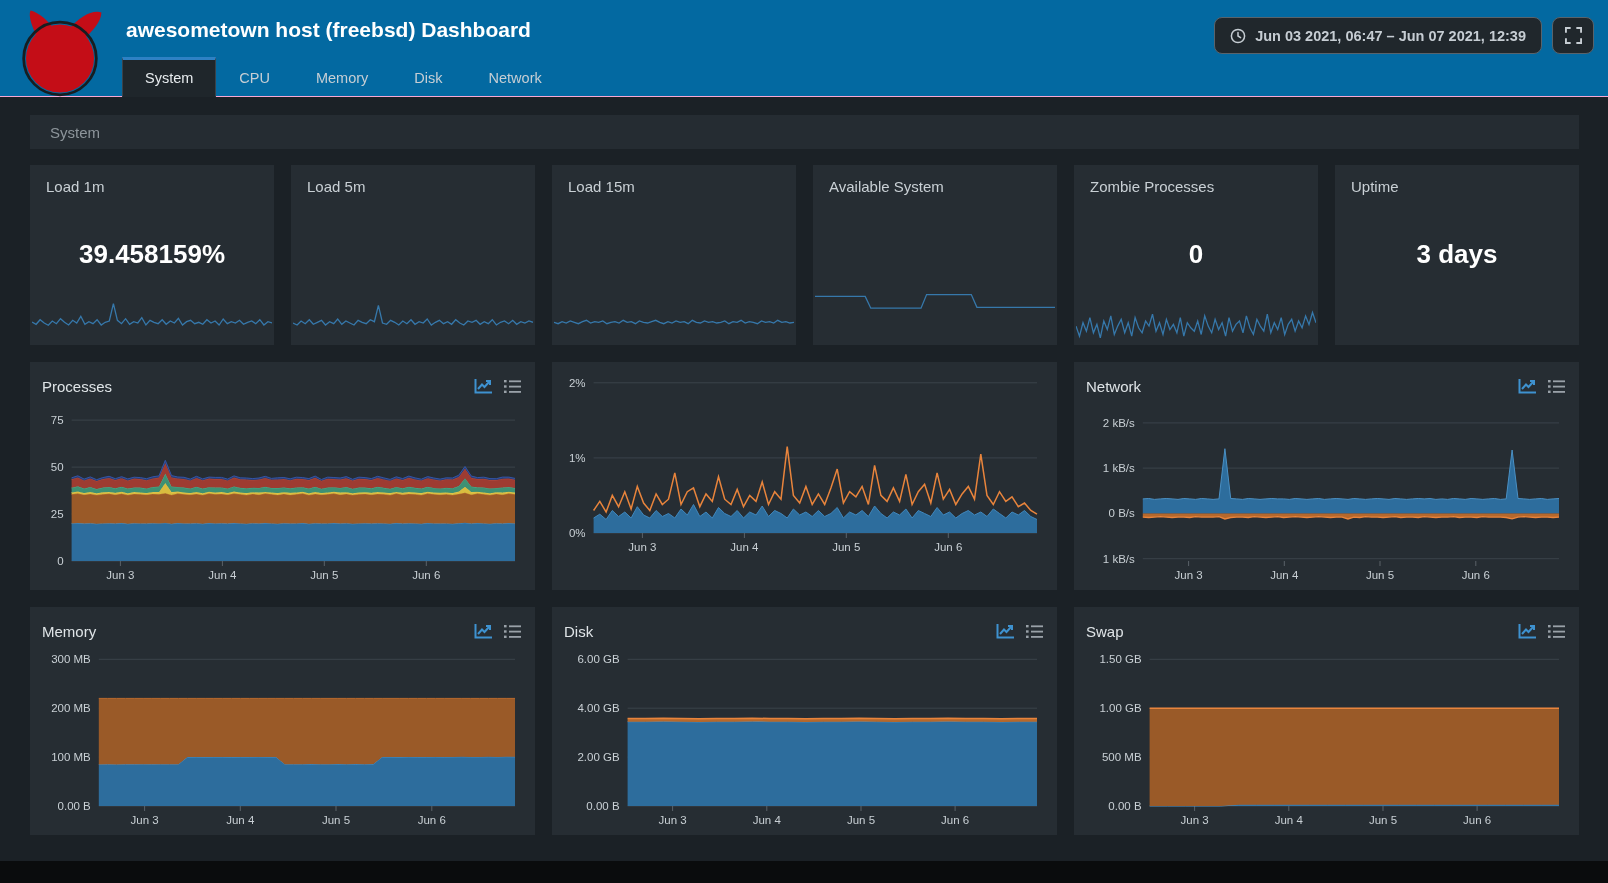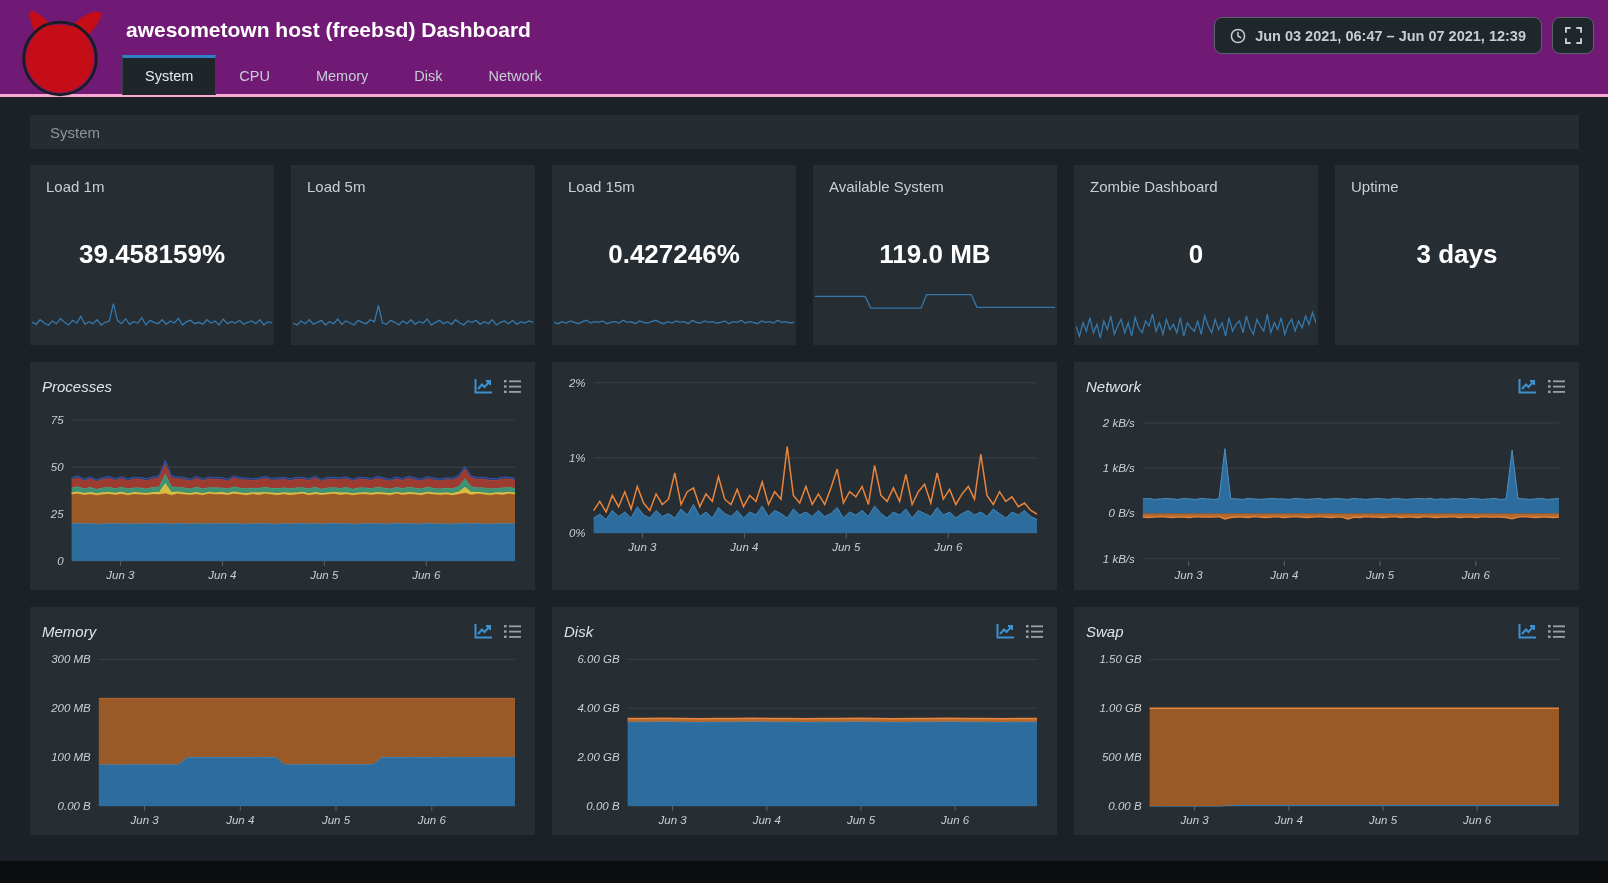--- a/index.html
+++ b/index.html
@@ -1,20 +1,20 @@
 <!DOCTYPE html>
 <html><head>
 <meta charset="utf-8">
 <style>
   * { box-sizing: border-box; margin: 0; padding: 0; }
   html,body { width:1608px; height:883px; overflow:hidden; }
   body { background:#1b2126; font-family:"Liberation Sans",sans-serif; color:#e3e7ea; }
 
   
-  .header { position:relative; height:97px; background:#701a75; border-bottom:3px solid #f9a8d4; }
+  .header { position:relative; height:97px; background:#0369a1; border-bottom:1px solid #f9a8d4; }
   .logo { position:absolute; left:12px; top:6px; width:96px; height:92px; }
   .title { position:absolute; left:126px; top:18px; font-size:21px; font-weight:bold; color:#ffffff; }
   .tabs { position:absolute; left:122px; bottom:-1px; display:flex; align-items:flex-end; }
   .tab { height:40px; line-height:37px; padding:0 22px; font-size:14.5px; color:#c6ced4; cursor:pointer; border:1px solid transparent; border-top:3px solid transparent; }
   .tab.active { background:#1f262b; border:1px solid #3a424a; border-bottom:1px solid #1f262b; border-top:3px solid #2e81c4; color:#e8ecef; }
   .header-right { position:absolute; right:14px; top:17px; display:flex; gap:10px; }
   .time-btn { display:flex; align-items:center; gap:9px; height:37px; padding:0 15px; border:1px solid #59636b; border-radius:8px; background:#20272c; color:#c6cdd3; font-size:14.5px; font-weight:bold; cursor:pointer;justify-content:space-between; }
   .fs-btn { width:42px; height:37px; border:1px solid #59636b; border-radius:8px; background:#20272c; display:flex; align-items:center; justify-content:center; cursor:pointer; }
 
   
@@ -24,21 +24,21 @@
 
   .stats-grid { margin-top:16px; display:grid; grid-template-columns:repeat(6,1fr); gap:17px; }
   .card { position:relative; height:180px; background:#262d33; overflow:hidden; }
   .card-label { position:absolute; left:16px; top:13px; font-size:15px; color:#c9d0d5; }
   .card-value { position:absolute; top:74px; left:0; width:100%; text-align:center; font-size:26px; font-weight:bold; color:#ffffff; }
   .spark { position:absolute; left:2px; right:2px; }
   .spark-low { bottom:6px; height:44px; }
   .spark-mid { bottom:12px; height:55px; }
   .spark-tall { bottom:0; height:48px; }
 
-  .charts-grid { margin-top:17px; display:grid; grid-template-columns:repeat(3,1fr); gap:17px;font-style:italic; }
+  .charts-grid { margin-top:17px; display:grid; grid-template-columns:repeat(3,1fr); gap:17px; }
   .panel { height:228px; background:#262d33; padding:10px 12px 8px 12px; }
   .panel-head { display:flex; align-items:center; justify-content:space-between; height:28px; }
   .panel-title { font-size:15px; color:#dfe4e7; }
   .panel-icons { display:flex; align-items:center; gap:11px; padding-right:2px; }
   .panel-icons svg { cursor:pointer; }
   .chart { height:182px; width:100%; }
   .chart text { font-family:"Liberation Sans",sans-serif; font-size:11.5px; fill:#c9d0d5; }
 
   .footer-space { height:26px; }
   .footer-black { height:22px; background:#0a0c0d; }
@@ -94,34 +94,32 @@
           </svg></div>
     </div>
     <div class="card">
       <div class="card-label">Load 5m</div>
       <div class="spark spark-low"><svg width="240" height="44">
             <polyline points="0.0,28.0 4.1,30.0 8.1,26.0 12.2,28.7 16.3,24.7 20.3,29.3 24.4,27.3 28.5,25.3 32.5,30.0 36.6,26.7 40.7,28.7 44.7,24.0 48.8,29.3 52.9,26.0 56.9,28.0 61.0,30.0 65.1,25.3 69.2,27.3 73.2,28.7 77.3,24.7 81.4,26.7 85.4,10.3 89.5,28.0 93.6,29.3 97.6,25.3 101.7,27.3 105.8,30.0 109.8,26.0 113.9,28.7 118.0,24.7 122.0,29.3 126.1,26.7 130.2,28.0 134.2,24.0 138.3,30.0 142.4,27.3 146.4,25.3 150.5,28.7 154.6,26.7 158.6,29.3 162.7,24.7 166.8,28.0 170.8,30.0 174.9,26.0 179.0,27.3 183.1,25.3 187.1,29.3 191.2,26.7 195.3,28.7 199.3,24.7 203.4,30.0 207.5,27.3 211.5,26.0 215.6,28.7 219.7,25.3 223.7,29.3 227.8,26.7 231.9,28.0 235.9,26.0 240.0,27.3" fill="none" stroke="#3678ab" stroke-width="1.3"></polyline>
           </svg></div>
     </div>
     <div class="card">
       <div class="card-label">Load 15m</div>
-      <div class="card-value">0.427246%</div>
       <div class="spark spark-low"><svg width="240" height="44">
             <polyline points="0.0,27.3 4.1,28.7 8.1,26.7 12.2,28.0 16.3,26.0 20.3,27.3 24.4,28.7 28.5,26.7 32.5,25.3 36.6,28.0 40.7,26.7 44.7,27.3 48.8,26.0 52.9,28.7 56.9,27.3 61.0,26.7 65.1,28.0 69.2,25.3 73.2,27.3 77.3,26.7 81.4,28.7 85.4,26.0 89.5,27.3 93.6,28.0 97.6,26.7 101.7,25.3 105.8,27.3 109.8,28.7 113.9,26.7 118.0,28.0 122.0,26.0 126.1,27.3 130.2,26.7 134.2,28.7 138.3,25.3 142.4,27.3 146.4,28.0 150.5,26.0 154.6,27.3 158.6,26.7 162.7,28.0 166.8,27.3 170.8,26.0 174.9,28.7 179.0,26.7 183.1,27.3 187.1,25.3 191.2,28.0 195.3,26.7 199.3,27.3 203.4,28.7 207.5,26.0 211.5,27.3 215.6,26.7 219.7,28.0 223.7,25.3 227.8,27.3 231.9,26.7 235.9,28.0 240.0,27.3" fill="none" stroke="#3678ab" stroke-width="1.3"></polyline>
           </svg></div>
     </div>
     <div class="card">
       <div class="card-label">Available System</div>
-      <div class="card-value">119.0 MB</div>
       <div class="spark spark-mid"><svg width="240" height="55">
             <polyline points="0.0,18.4 5.6,18.4 11.2,18.4 16.7,18.4 22.3,18.4 27.9,18.4 33.5,18.4 39.1,18.4 44.7,18.4 50.2,18.4 55.8,30.2 61.4,30.2 67.0,30.2 72.6,30.2 78.1,30.2 83.7,30.2 89.3,30.2 94.9,30.2 100.5,30.2 106.0,30.2 111.6,16.6 117.2,16.6 122.8,16.6 128.4,16.6 134.0,16.6 139.5,16.6 145.1,16.6 150.7,16.6 156.3,16.6 161.9,29.3 167.4,29.3 173.0,29.3 178.6,29.3 184.2,29.3 189.8,29.3 195.3,29.3 200.9,29.3 206.5,29.3 212.1,29.3 217.7,29.3 223.3,29.3 228.8,29.3 234.4,29.3 240.0,29.3" fill="none" stroke="#3678ab" stroke-width="1.3"></polyline>
           </svg></div>
     </div>
     <div class="card">
-      <div class="card-label">Zombie Dashboard</div>
+      <div class="card-label">Zombie Processes</div>
       <div class="card-value">0</div>
       <div class="spark spark-tall"><svg width="240" height="48">
             <polyline points="0.0,29.1 3.5,39.2 7.0,25.7 10.4,34.2 13.9,20.6 17.4,35.8 20.9,27.4 24.3,40.9 27.8,24.0 31.3,32.5 34.8,18.9 38.3,37.5 41.7,29.1 45.2,22.3 48.7,35.8 52.2,25.7 55.7,39.2 59.1,20.6 62.6,30.8 66.1,35.8 69.6,24.0 73.0,29.1 76.5,17.2 80.0,34.2 83.5,25.7 87.0,37.5 90.4,22.3 93.9,32.5 97.4,27.4 100.9,35.8 104.3,20.6 107.8,39.2 111.3,25.7 114.8,30.8 118.3,34.2 121.7,24.0 125.2,37.5 128.7,18.9 132.2,29.1 135.7,35.8 139.1,22.3 142.6,32.5 146.1,25.7 149.6,39.2 153.0,20.6 156.5,34.2 160.0,27.4 163.5,24.0 167.0,35.8 170.4,18.9 173.9,30.8 177.4,37.5 180.9,22.3 184.3,29.1 187.8,34.2 191.3,17.2 194.8,35.8 198.3,25.7 201.7,32.5 205.2,20.6 208.7,37.5 212.2,27.4 215.7,22.3 219.1,34.2 222.6,24.0 226.1,30.8 229.6,18.9 233.0,27.4 236.5,15.5 240.0,25.7" fill="none" stroke="#3678ab" stroke-width="1.3"></polyline>
           </svg></div>
     </div>
     <div class="card">
       <div class="card-label">Uptime</div>
       <div class="card-value">3 days</div>
     </div>
   </div>

